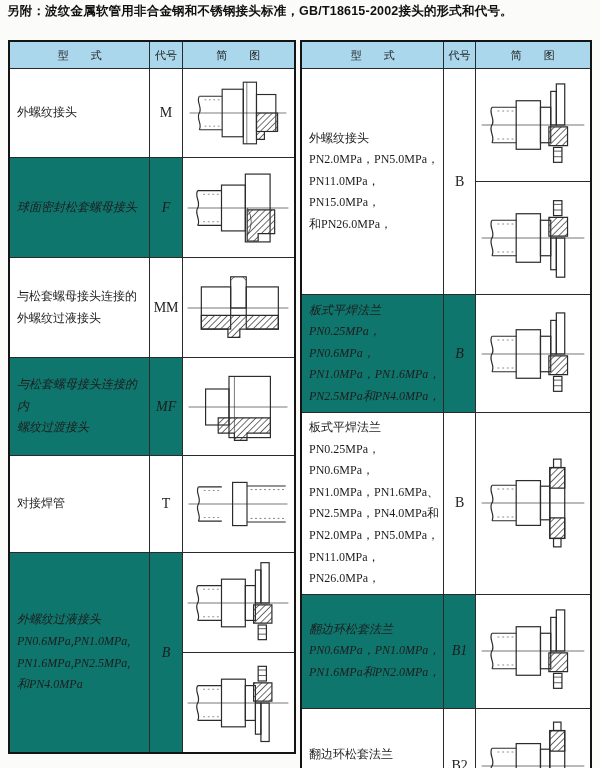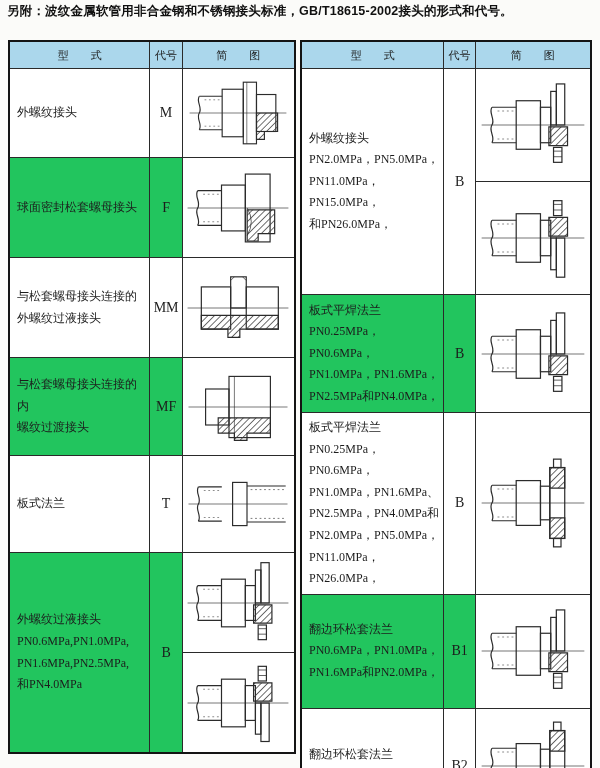--- a/index.html
+++ b/index.html
@@ -33,21 +33,21 @@
     padding:4px 2px 4px 7px;
     white-space:pre-line;line-height:1.8;
     vertical-align:middle;background:#fff;
   }
   td.code{
     font-family:"Liberation Serif",serif;
     font-size:14px;color:#1c1c1c;
     text-align:center;vertical-align:middle;background:#fff;
   }
   td.diag{background:#ffffff;text-align:center;vertical-align:middle;}
-  tr.hl td.type, tr.hl td.code{background:#22c55e;}
+  tr.hl td.type, tr.hl td.code{background:#0f766e;font-style:italic;}
   svg.d{display:block;margin:0 auto;}
   .defs-holder{position:absolute;width:0;height:0;overflow:hidden;}
 </style>
 </head>
 <body>
 
 <div class="page">
 
   <svg class="defs-holder" aria-hidden="true">
     <defs>
@@ -184,21 +184,21 @@
       <td class="type">与松套螺母接头连接的内
 螺纹过渡接头</td>
       <td class="code">MF</td>
       <td class="diag">
         <svg class="d" viewBox="0 0 120 100" width="110" height="90">
               <use href="#d-mf"></use>
             </svg>
       </td>
     </tr>
     <tr style="height:97px">
-      <td class="type">板式法兰</td>
+      <td class="type">对接焊管</td>
       <td class="code">T</td>
       <td class="diag">
         <svg class="d" viewBox="0 0 120 100" width="110" height="90">
               <use href="#d-weld"></use>
             </svg>
       </td>
     </tr>
     <tr class="hl">
       <td class="type" rowspan="2">外螺纹过液接头
 PN0.6MPa,PN1.0MPa,

